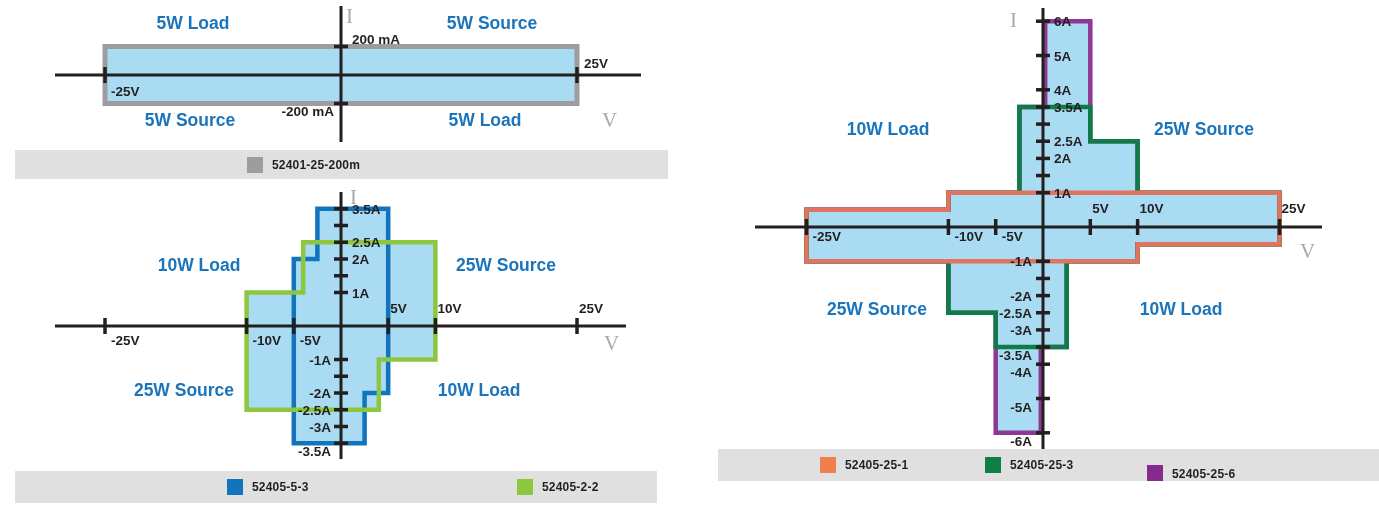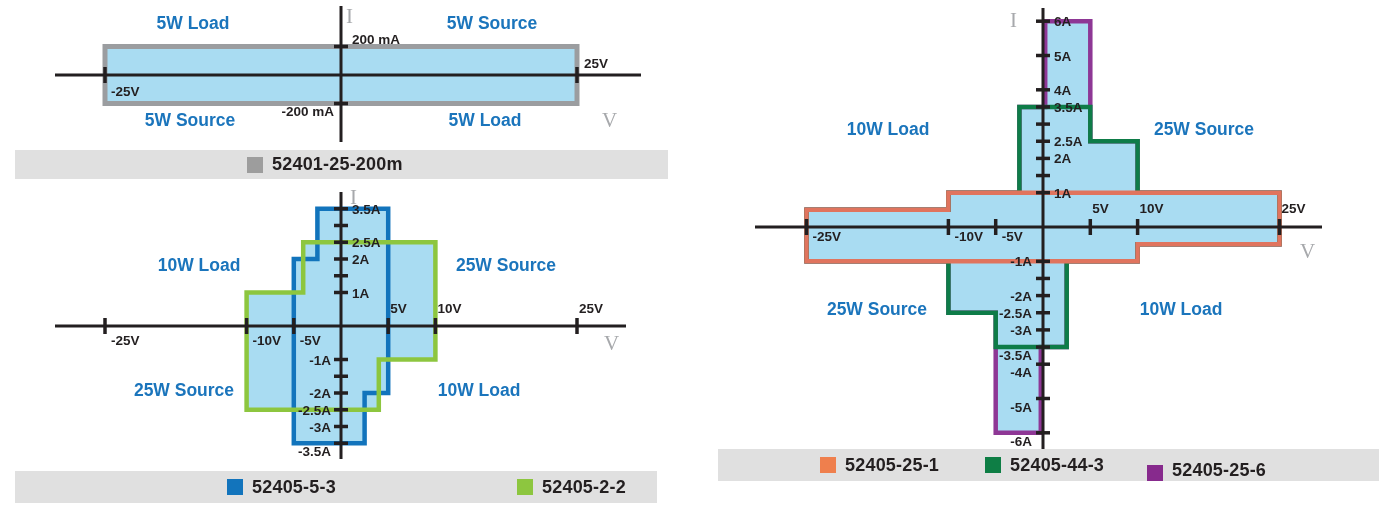--- a/index.html
+++ b/index.html
@@ -2,21 +2,21 @@
 <html><head>
 <meta charset="utf-8">
 <style>
   html,body{margin:0;padding:0;background:#ffffff;}
   body{font-family:"Liberation Sans","DejaVu Sans",sans-serif;}
   #stage{position:relative;width:1379px;height:507px;background:#fff;overflow:hidden;}
   #canvas{position:absolute;left:0;top:0;}
   .legend-bar{position:absolute;background:#e0e0e0;}
   .legend-item{position:absolute;display:flex;align-items:center;height:100%;}
   .swatch{width:16px;height:16px;display:inline-block;margin-right:9px;flex:0 0 auto;}
-  .legend-label{font-size:18px;font-weight:600;color:#231f20;letter-spacing:0.2px;white-space:nowrap;}
+  .legend-label{font-size:12px;font-weight:600;color:#231f20;letter-spacing:0.2px;white-space:nowrap;}
   svg text{user-select:none;}
 </style>
 </head>
 <body>
 
 <div id="stage">
   <svg id="canvas" width="1379" height="507" viewBox="0 0 1379 507">
       <g>
         <polygon points="105.0,46.5 577.0,46.5 577.0,103.5 105.0,103.5" fill="#a9dcf2" stroke="none"></polygon>
         <polygon points="105.0,46.5 577.0,46.5 577.0,103.5 105.0,103.5" fill="none" stroke="#9b9da0" stroke-width="5" stroke-linejoin="miter"></polygon>
@@ -165,20 +165,20 @@
     </div>
   </div>
 
   <div class="legend-bar" style="left:718px;top:449px;width:661px;height:32px;">
     <div class="legend-item" style="left:102px;">
       <span class="swatch" style="background: rgb(239, 127, 77);"></span>
       <span class="legend-label">52405-25-1</span>
     </div>
     <div class="legend-item" style="left:267px;">
       <span class="swatch" style="background: rgb(14, 126, 69);"></span>
-      <span class="legend-label">52405-44-3</span>
+      <span class="legend-label">52405-25-3</span>
     </div>
     <div class="legend-item" style="left:429px;align-items:flex-end;">
       <span class="swatch" style="background: rgb(135, 42, 141);"></span>
       <span class="legend-label">52405-25-6</span>
     </div>
   </div>
 </div>
 
 </body></html>

